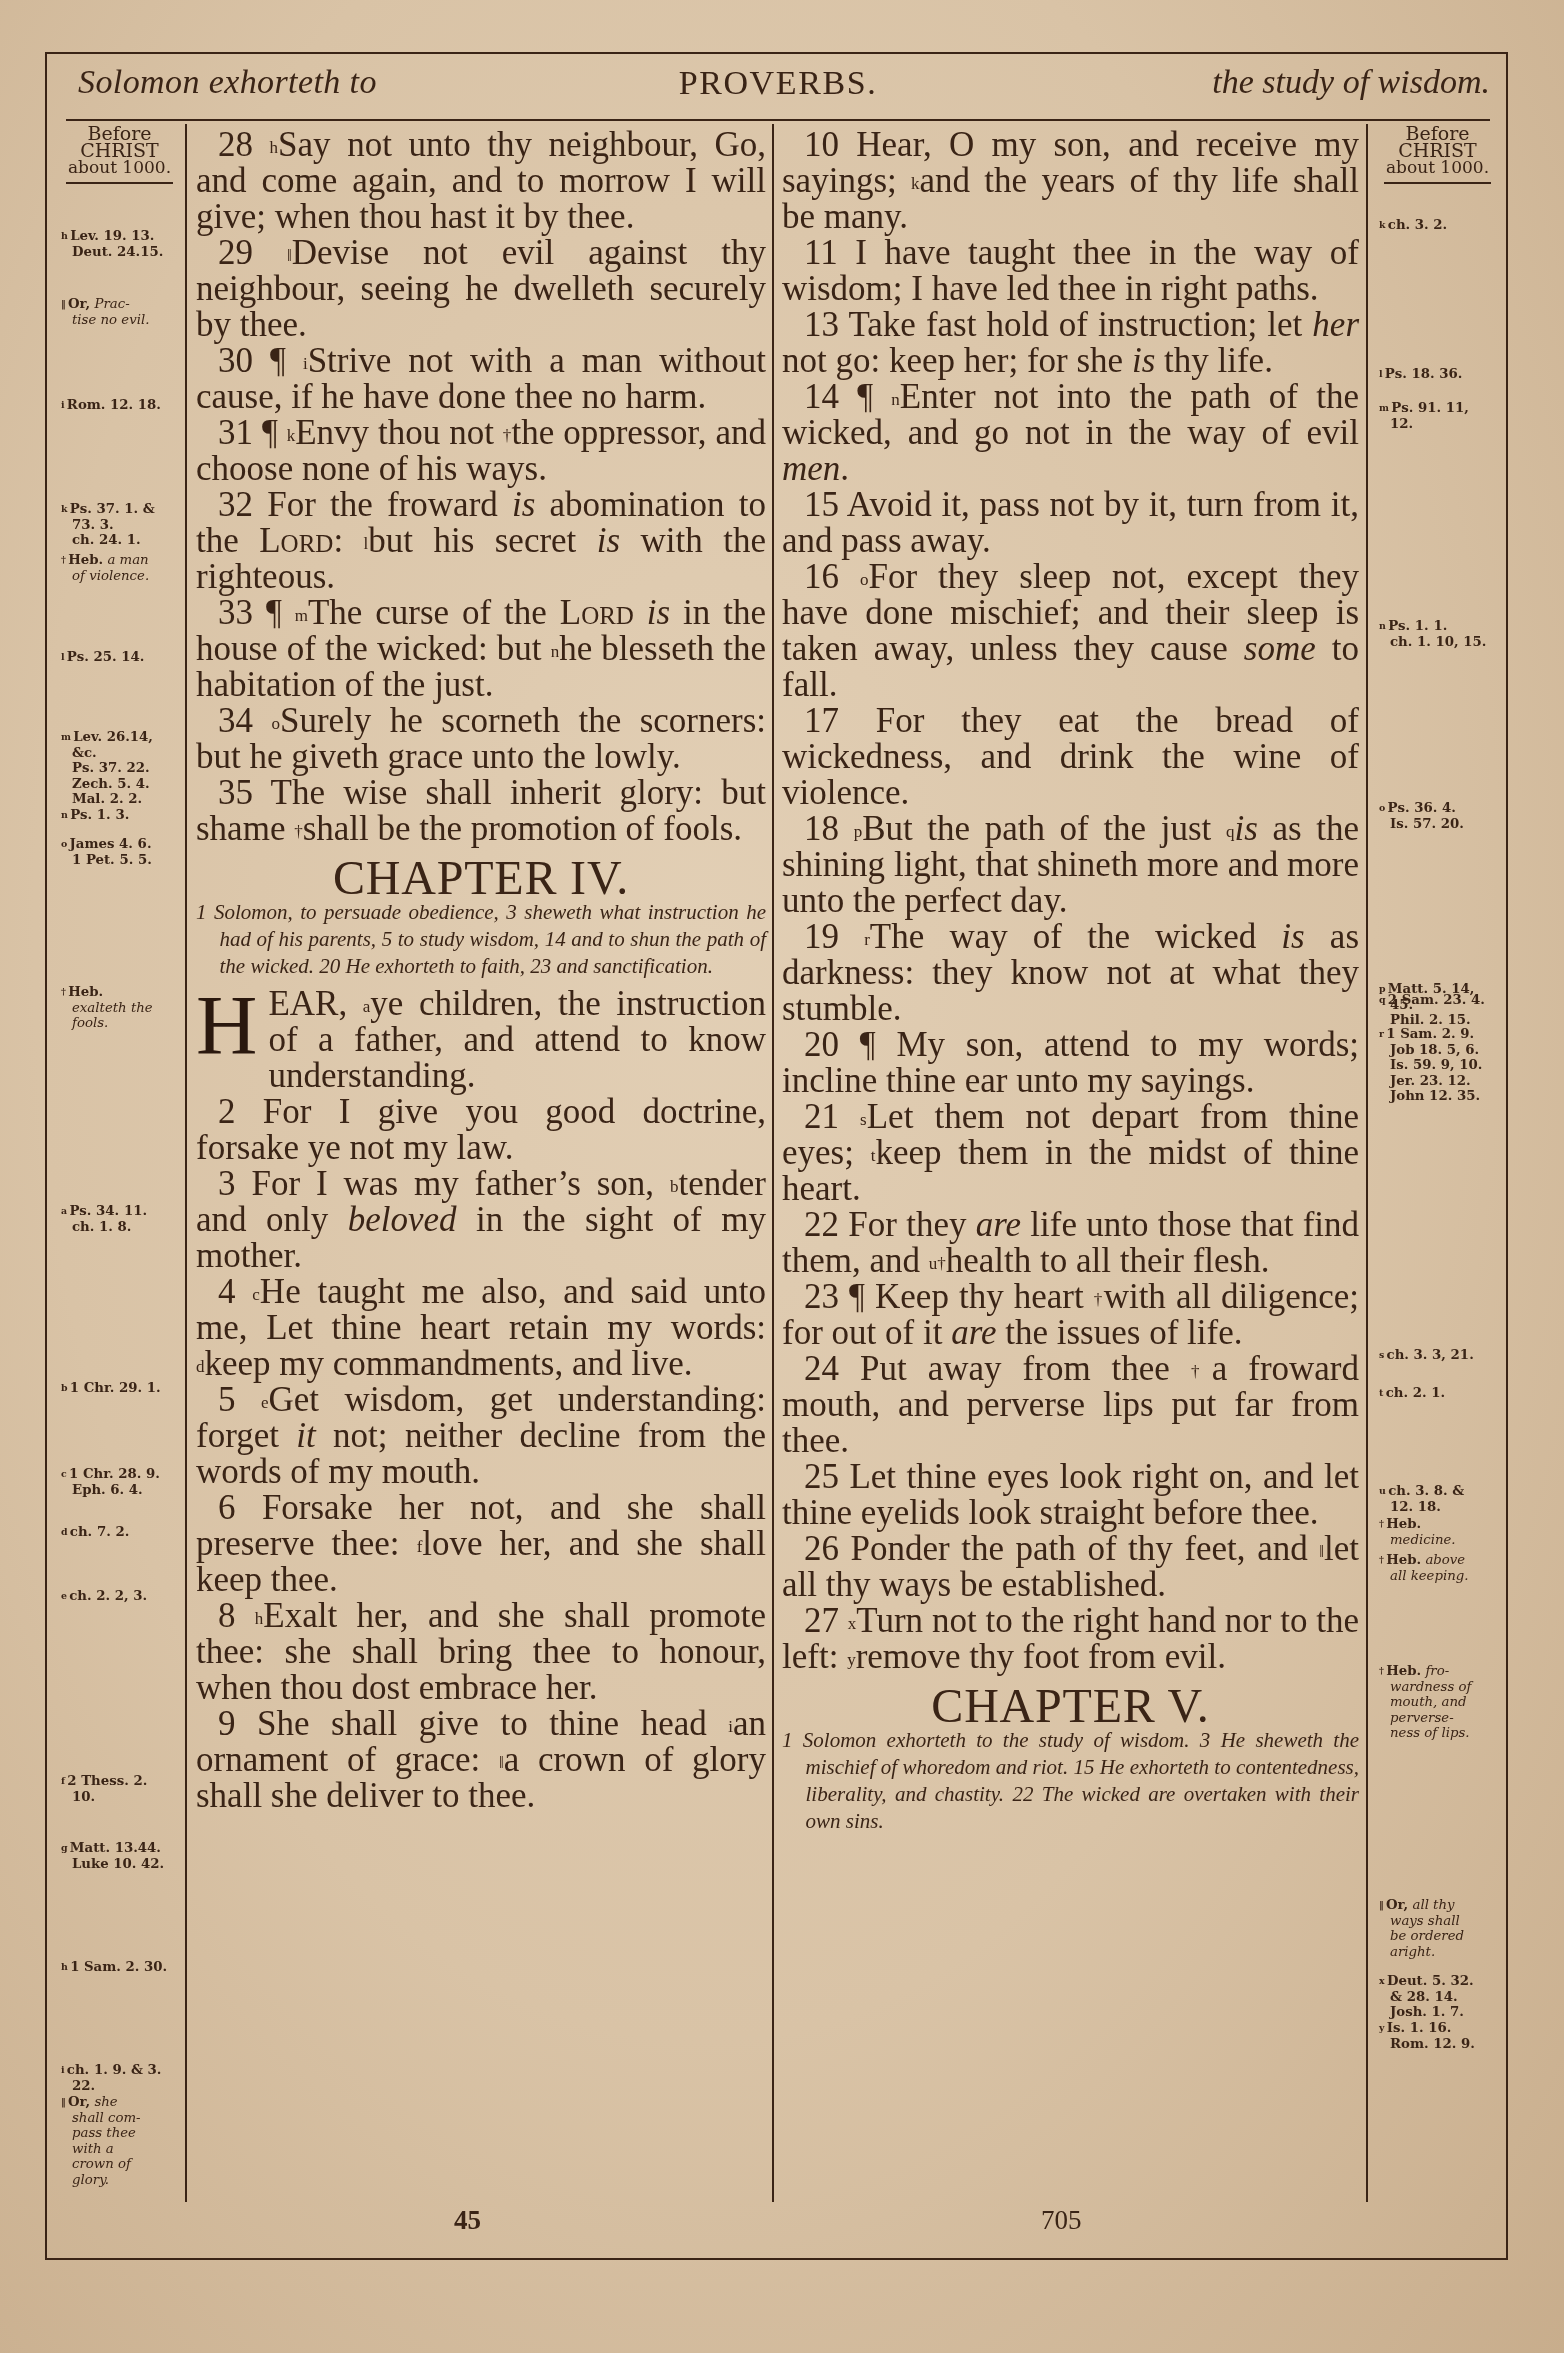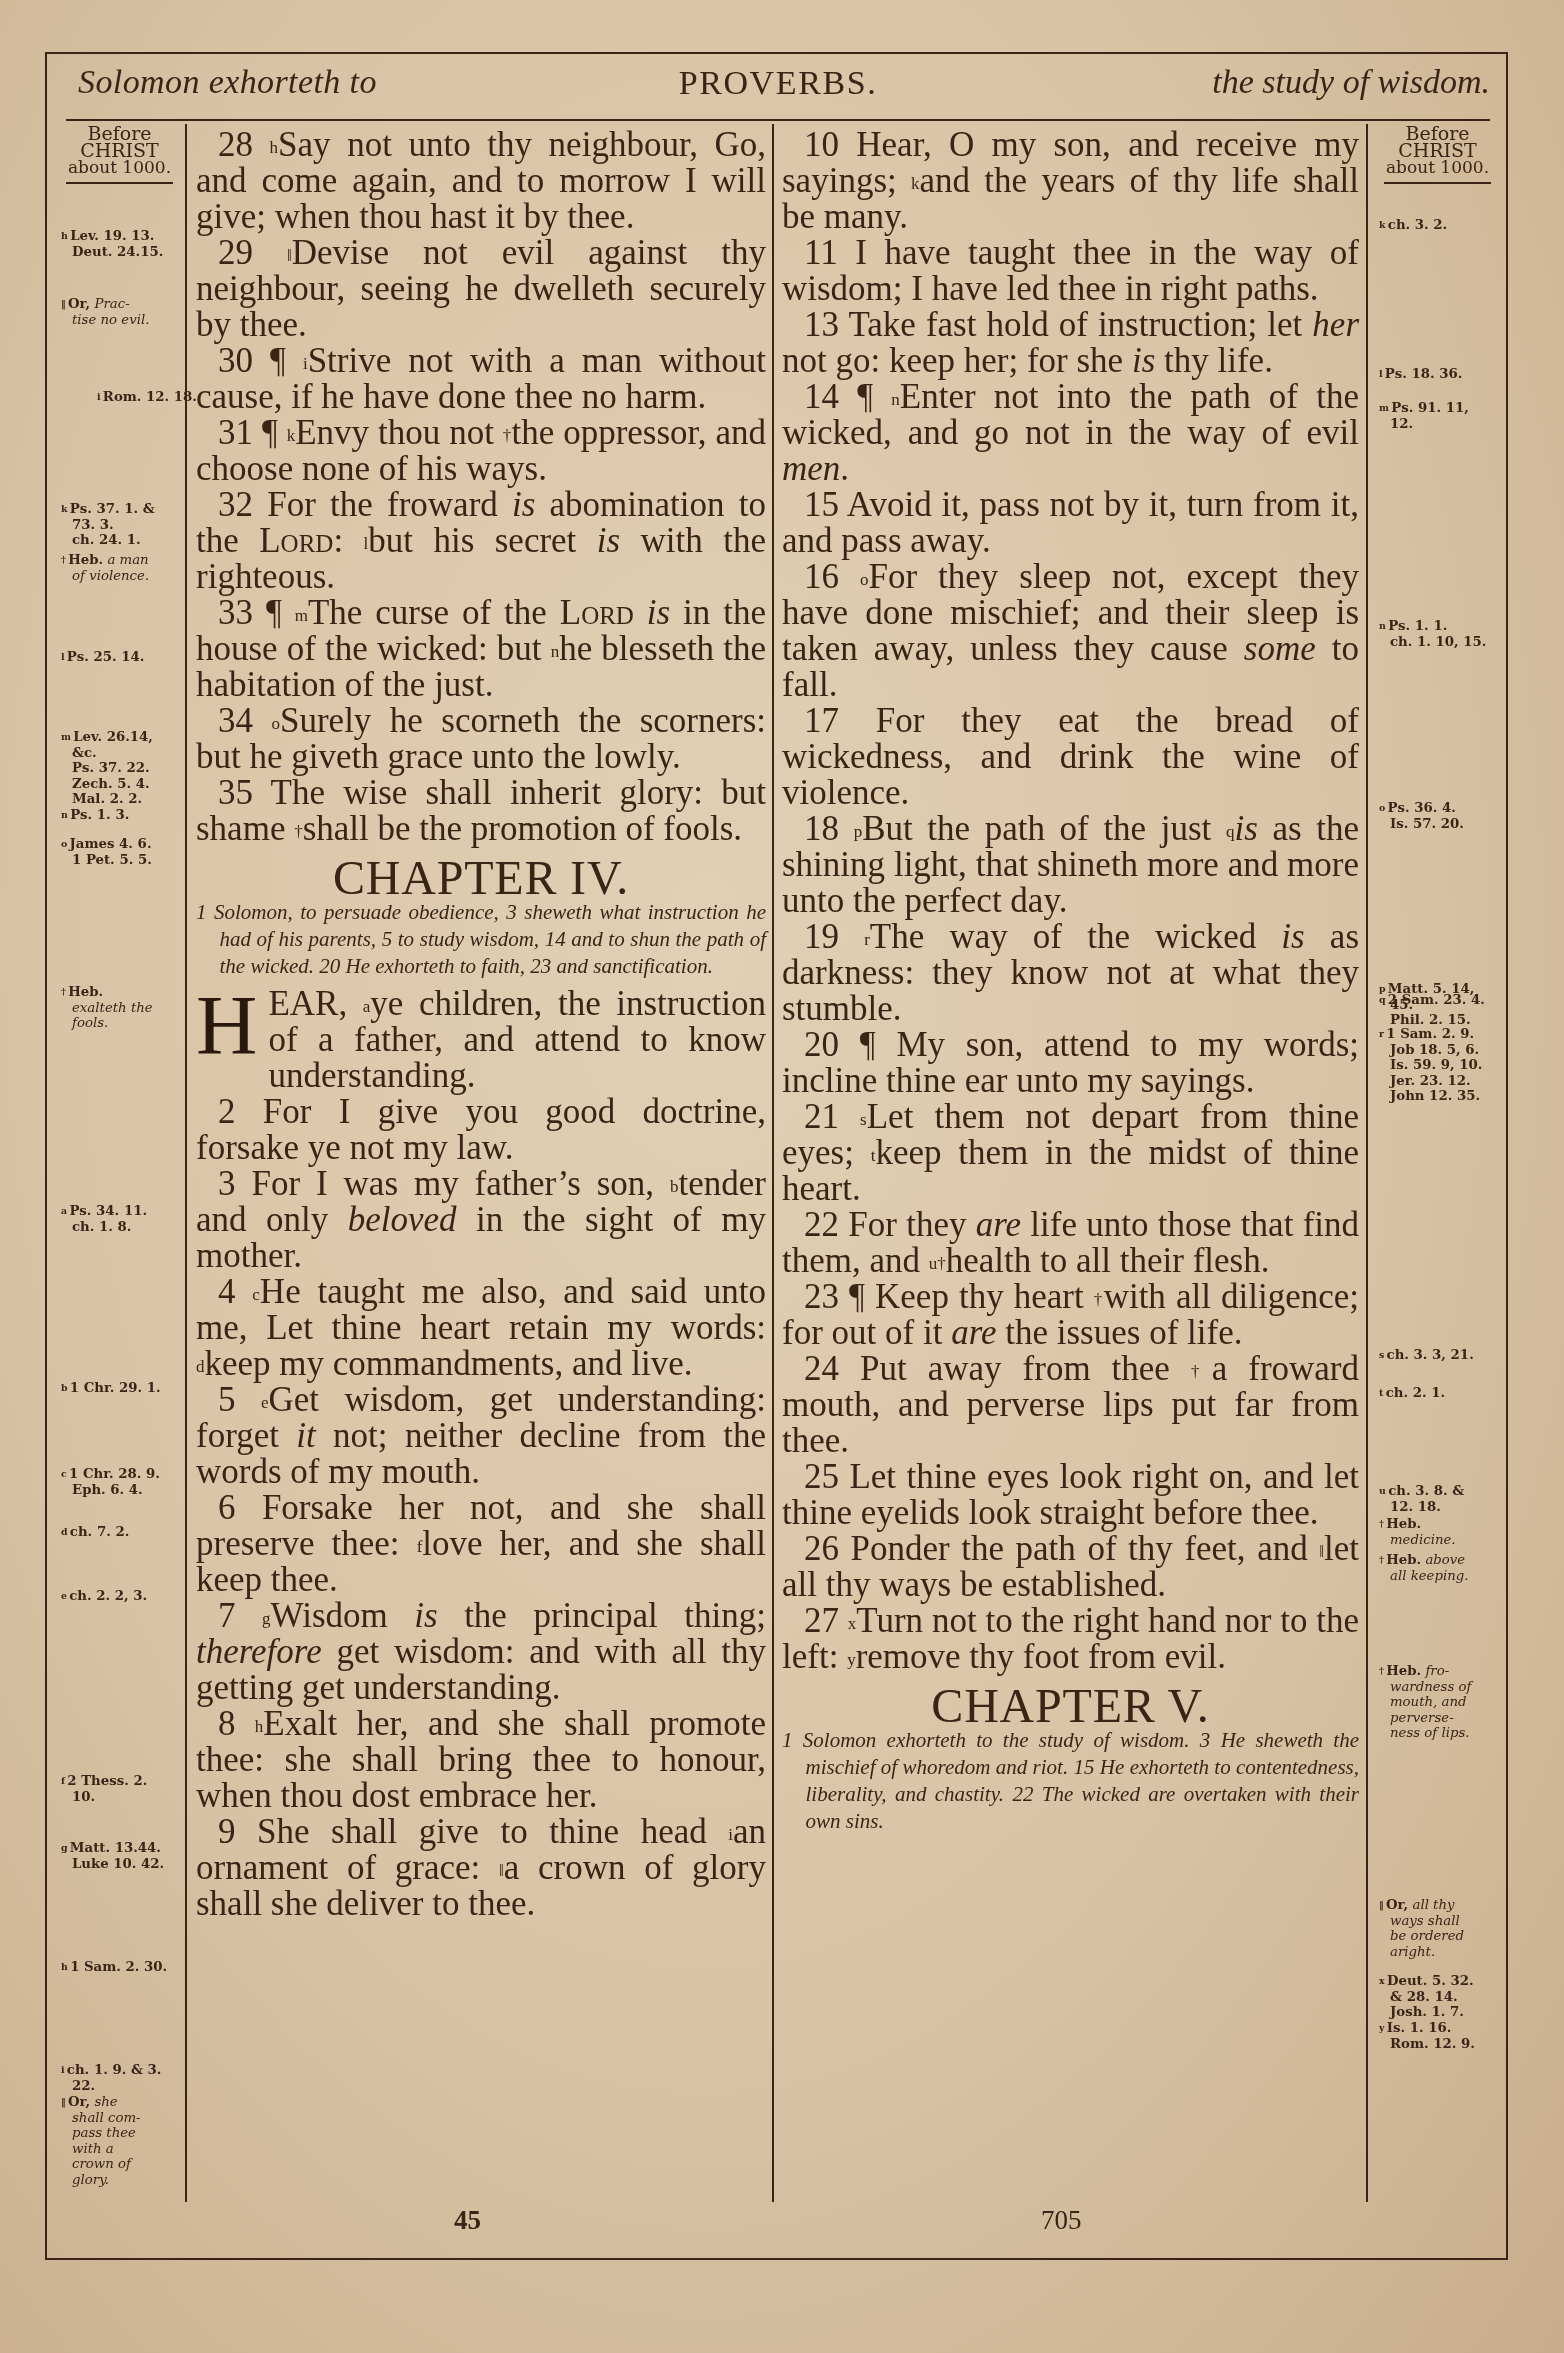--- a/index.html
+++ b/index.html
@@ -91,21 +91,21 @@
 
   <div class="margin" id="left-margin" style="left:61px; width:117px;">
     <div class="bc">
       <div>Before</div>
       <div>CHRIST</div>
       <div class="l3">about 1000.</div>
     </div>
     <div class="bc-rule"></div>
   <div class="mnote" style="top: 103px;"><span class="sig">h</span><span>Lev. 19. 13.</span><span class="ind">Deut. 24.15.</span></div>
       <div class="mnote" style="top: 171px;"><span class="sig">‖</span><span>Or,<span class="it"> Prac-</span></span><span class="ind"><span class="it">tise no evil.</span></span></div>
-      <div class="mnote" style="top: 264px; margin-left: 36px;"><span class="sig">i</span><span>Rom. 12. 18.</span></div>
+      <div class="mnote" style="top: 272px;"><span class="sig">i</span><span>Rom. 12. 18.</span></div>
       <div class="mnote" style="top: 376px;"><span class="sig">k</span><span>Ps. 37. 1. &amp;</span><span class="ind">73. 3.</span><span class="ind">ch. 24. 1.</span></div>
       <div class="mnote" style="top: 427px;"><span class="sig">†</span><span>Heb.<span class="it"> a man</span></span><span class="ind"><span class="it">of violence.</span></span></div>
       <div class="mnote" style="top: 524px;"><span class="sig">l</span><span>Ps. 25. 14.</span></div>
       <div class="mnote" style="top: 604px;"><span class="sig">m</span><span>Lev. 26.14,</span><span class="ind">&amp;c.</span><span class="ind">Ps. 37. 22.</span><span class="ind">Zech. 5. 4.</span><span class="ind">Mal. 2. 2.</span></div>
       <div class="mnote" style="top: 682px;"><span class="sig">n</span><span>Ps. 1. 3.</span></div>
       <div class="mnote" style="top: 711px;"><span class="sig">o</span><span>James 4. 6.</span><span class="ind">1 Pet. 5. 5.</span></div>
       <div class="mnote" style="top: 859px;"><span class="sig">†</span><span>Heb.<span class="it"></span></span><span class="ind"><span class="it">exalteth the</span></span><span class="ind"><span class="it">fools.</span></span></div>
       <div class="mnote" style="top: 1078px;"><span class="sig">a</span><span>Ps. 34. 11.</span><span class="ind">ch. 1. 8.</span></div>
       <div class="mnote" style="top: 1255px;"><span class="sig">b</span><span>1 Chr. 29. 1.</span></div>
       <div class="mnote" style="top: 1341px;"><span class="sig">c</span><span>1 Chr. 28. 9.</span><span class="ind">Eph. 6. 4.</span></div>
@@ -159,21 +159,20 @@
     <div class="summary" id="lc-summary">1 <i>Solomon, to persuade obedience,</i> 3 <i>sheweth what instruction he had of his parents,</i> 5 <i>to study wisdom,</i> 14 <i>and to shun the path of the wicked.</i> 20 <i>He exhorteth to faith,</i> 23 <i>and sanctification.</i></div>
     <p class="verse dropcap-verse">
       <span class="dropcap">H</span><span id="lc-v1">EAR, <span class="sup">a</span>ye children, the instruction of a father, and attend to know understanding.</span>
     </p>
     <div id="lc-after">
         <p class="verse"><span class="num">2 </span><span>For I give you good doctrine, forsake ye not my law.</span></p>
         <p class="verse"><span class="num">3 </span><span>For I was my father’s son, <span class="sup">b</span>tender and only <span class="it">beloved</span> in the sight of my mother.</span></p>
         <p class="verse"><span class="num">4 </span><span><span class="sup">c</span>He taught me also, and said unto me, Let thine heart retain my words: <span class="sup">d</span>keep my commandments, and live.</span></p>
         <p class="verse"><span class="num">5 </span><span><span class="sup">e</span>Get wisdom, get understanding: forget <span class="it">it</span> not; neither decline from the words of my mouth.</span></p>
         <p class="verse"><span class="num">6 </span><span>Forsake her not, and she shall preserve thee: <span class="sup">f</span>love her, and she shall keep thee.</span></p>
-        <p class="verse"><span class="num">7 </span><span><span class="sup">g</span>Wisdom <span class="it">is</span> the principal thing; <span class="it">therefore</span> get wisdom: and with all thy getting get understanding.</span></p>
         <p class="verse"><span class="num">8 </span><span><span class="sup">h</span>Exalt her, and she shall promote thee: she shall bring thee to honour, when thou dost embrace her.</span></p>
         <p class="verse"><span class="num">9 </span><span>She shall give to thine head <span class="sup">i</span>an ornament of grace: <span class="sup">‖</span>a crown of glory shall she deliver to thee.</span></p>
       </div>
   </div>
   <div class="folio" style="left:454px; top:2205px; font-weight:bold;">45</div>
 
   <div class="col" id="right-col" style="left:782px; width:577px;">
     <div id="rc-verses">
         <p class="verse"><span class="num">10 </span><span>Hear, O my son, and receive my sayings; <span class="sup">k</span>and the years of thy life shall be many.</span></p>
         <p class="verse"><span class="num">11 </span><span>I have taught thee in the way of wisdom; I have led thee in right paths.</span></p>

